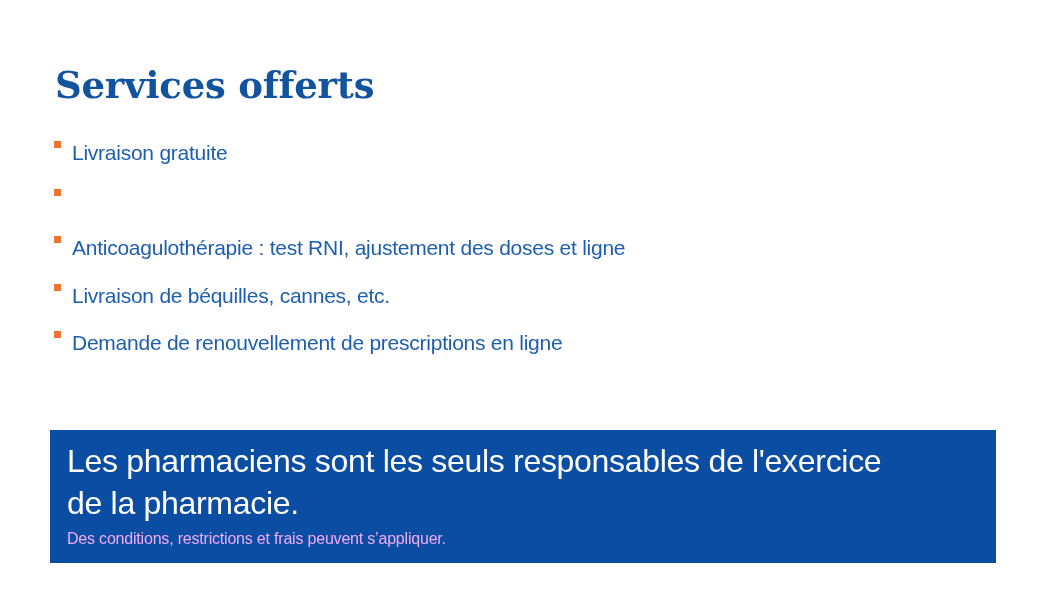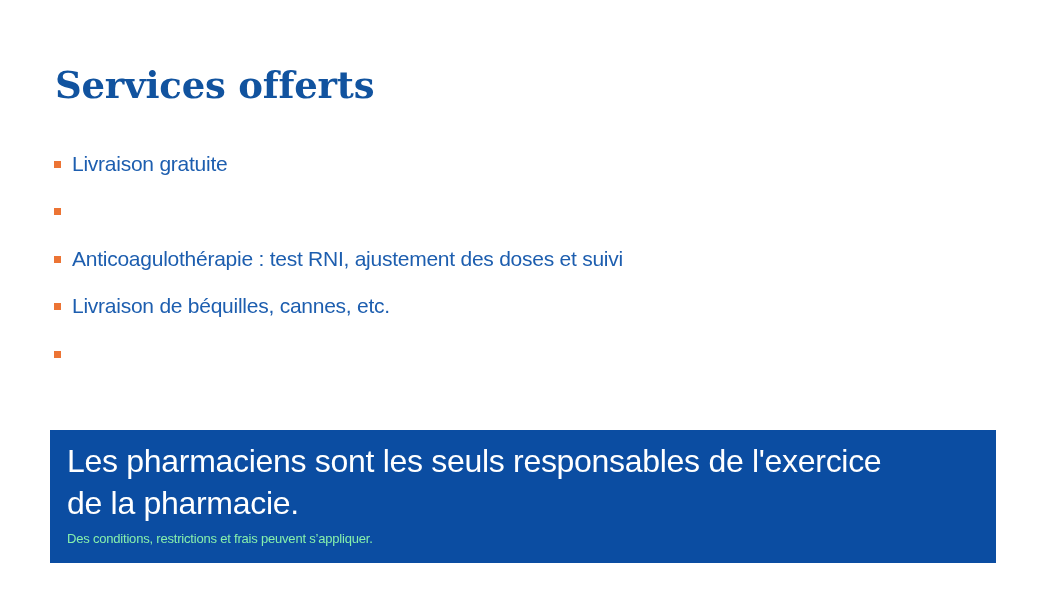--- a/index.html
+++ b/index.html
@@ -43,21 +43,20 @@
     top: 140px;
     width: 940px;
     margin: 0;
     padding: 0;
     list-style: none;
   }
   .bullet-row {
     position: relative;
     height: 47.5px;
     display: flex;
-    align-items: center;
   }
   .bullet-marker {
     flex: 0 0 auto;
     width: 7px;
     height: 7px;
     background: #ec7434;
     margin-right: 11px;
     margin-top: 1px;
   }
   .bullet-text {
@@ -87,23 +86,23 @@
     font-size: 32px;
     line-height: 42px;
     font-weight: normal;
     color: #ffffff;
     letter-spacing: -0.3px;
     margin: 0;
     max-width: 830px;
   }
   #callout-subline {
     font-family: "Liberation Sans", sans-serif;
-    font-size: 13px;
+    font-size: 16px;
     line-height: 22px;
-    color: #86efac;
+    color: #f0abfc;
     letter-spacing: -0.2px;
     margin: 4px 0 0 0;
     white-space: nowrap;
   }
 </style>
 </head>
 <body>
 
 <div id="slide">
 
@@ -115,30 +114,31 @@
       <span class="bullet-marker"></span>
       <span class="bullet-text">Livraison gratuite</span>
     </li>
 
     <li class="bullet-row">
       <span class="bullet-marker"></span>
     </li>
 
     <li class="bullet-row">
       <span class="bullet-marker"></span>
-      <span class="bullet-text">Anticoagulothérapie : test RNI, ajustement des doses et suivi</span>
+      <span class="bullet-text">Anticoagulothérapie : test RNI, ajustement des doses et ligne</span>
     </li>
 
     <li class="bullet-row">
       <span class="bullet-marker"></span>
       <span class="bullet-text">Livraison de béquilles, cannes, etc.</span>
     </li>
 
     <li class="bullet-row">
       <span class="bullet-marker"></span>
+      <span class="bullet-text">Demande de renouvellement de prescriptions en ligne</span>
     </li>
 
   </ul>
 
   <div id="callout-banner">
     <p id="callout-headline">Les pharmaciens sont les seuls responsables de l'exercice de la pharmacie.</p>
     <p id="callout-subline">Des conditions, restrictions et frais peuvent s’appliquer.</p>
   </div>
 
 </div>

